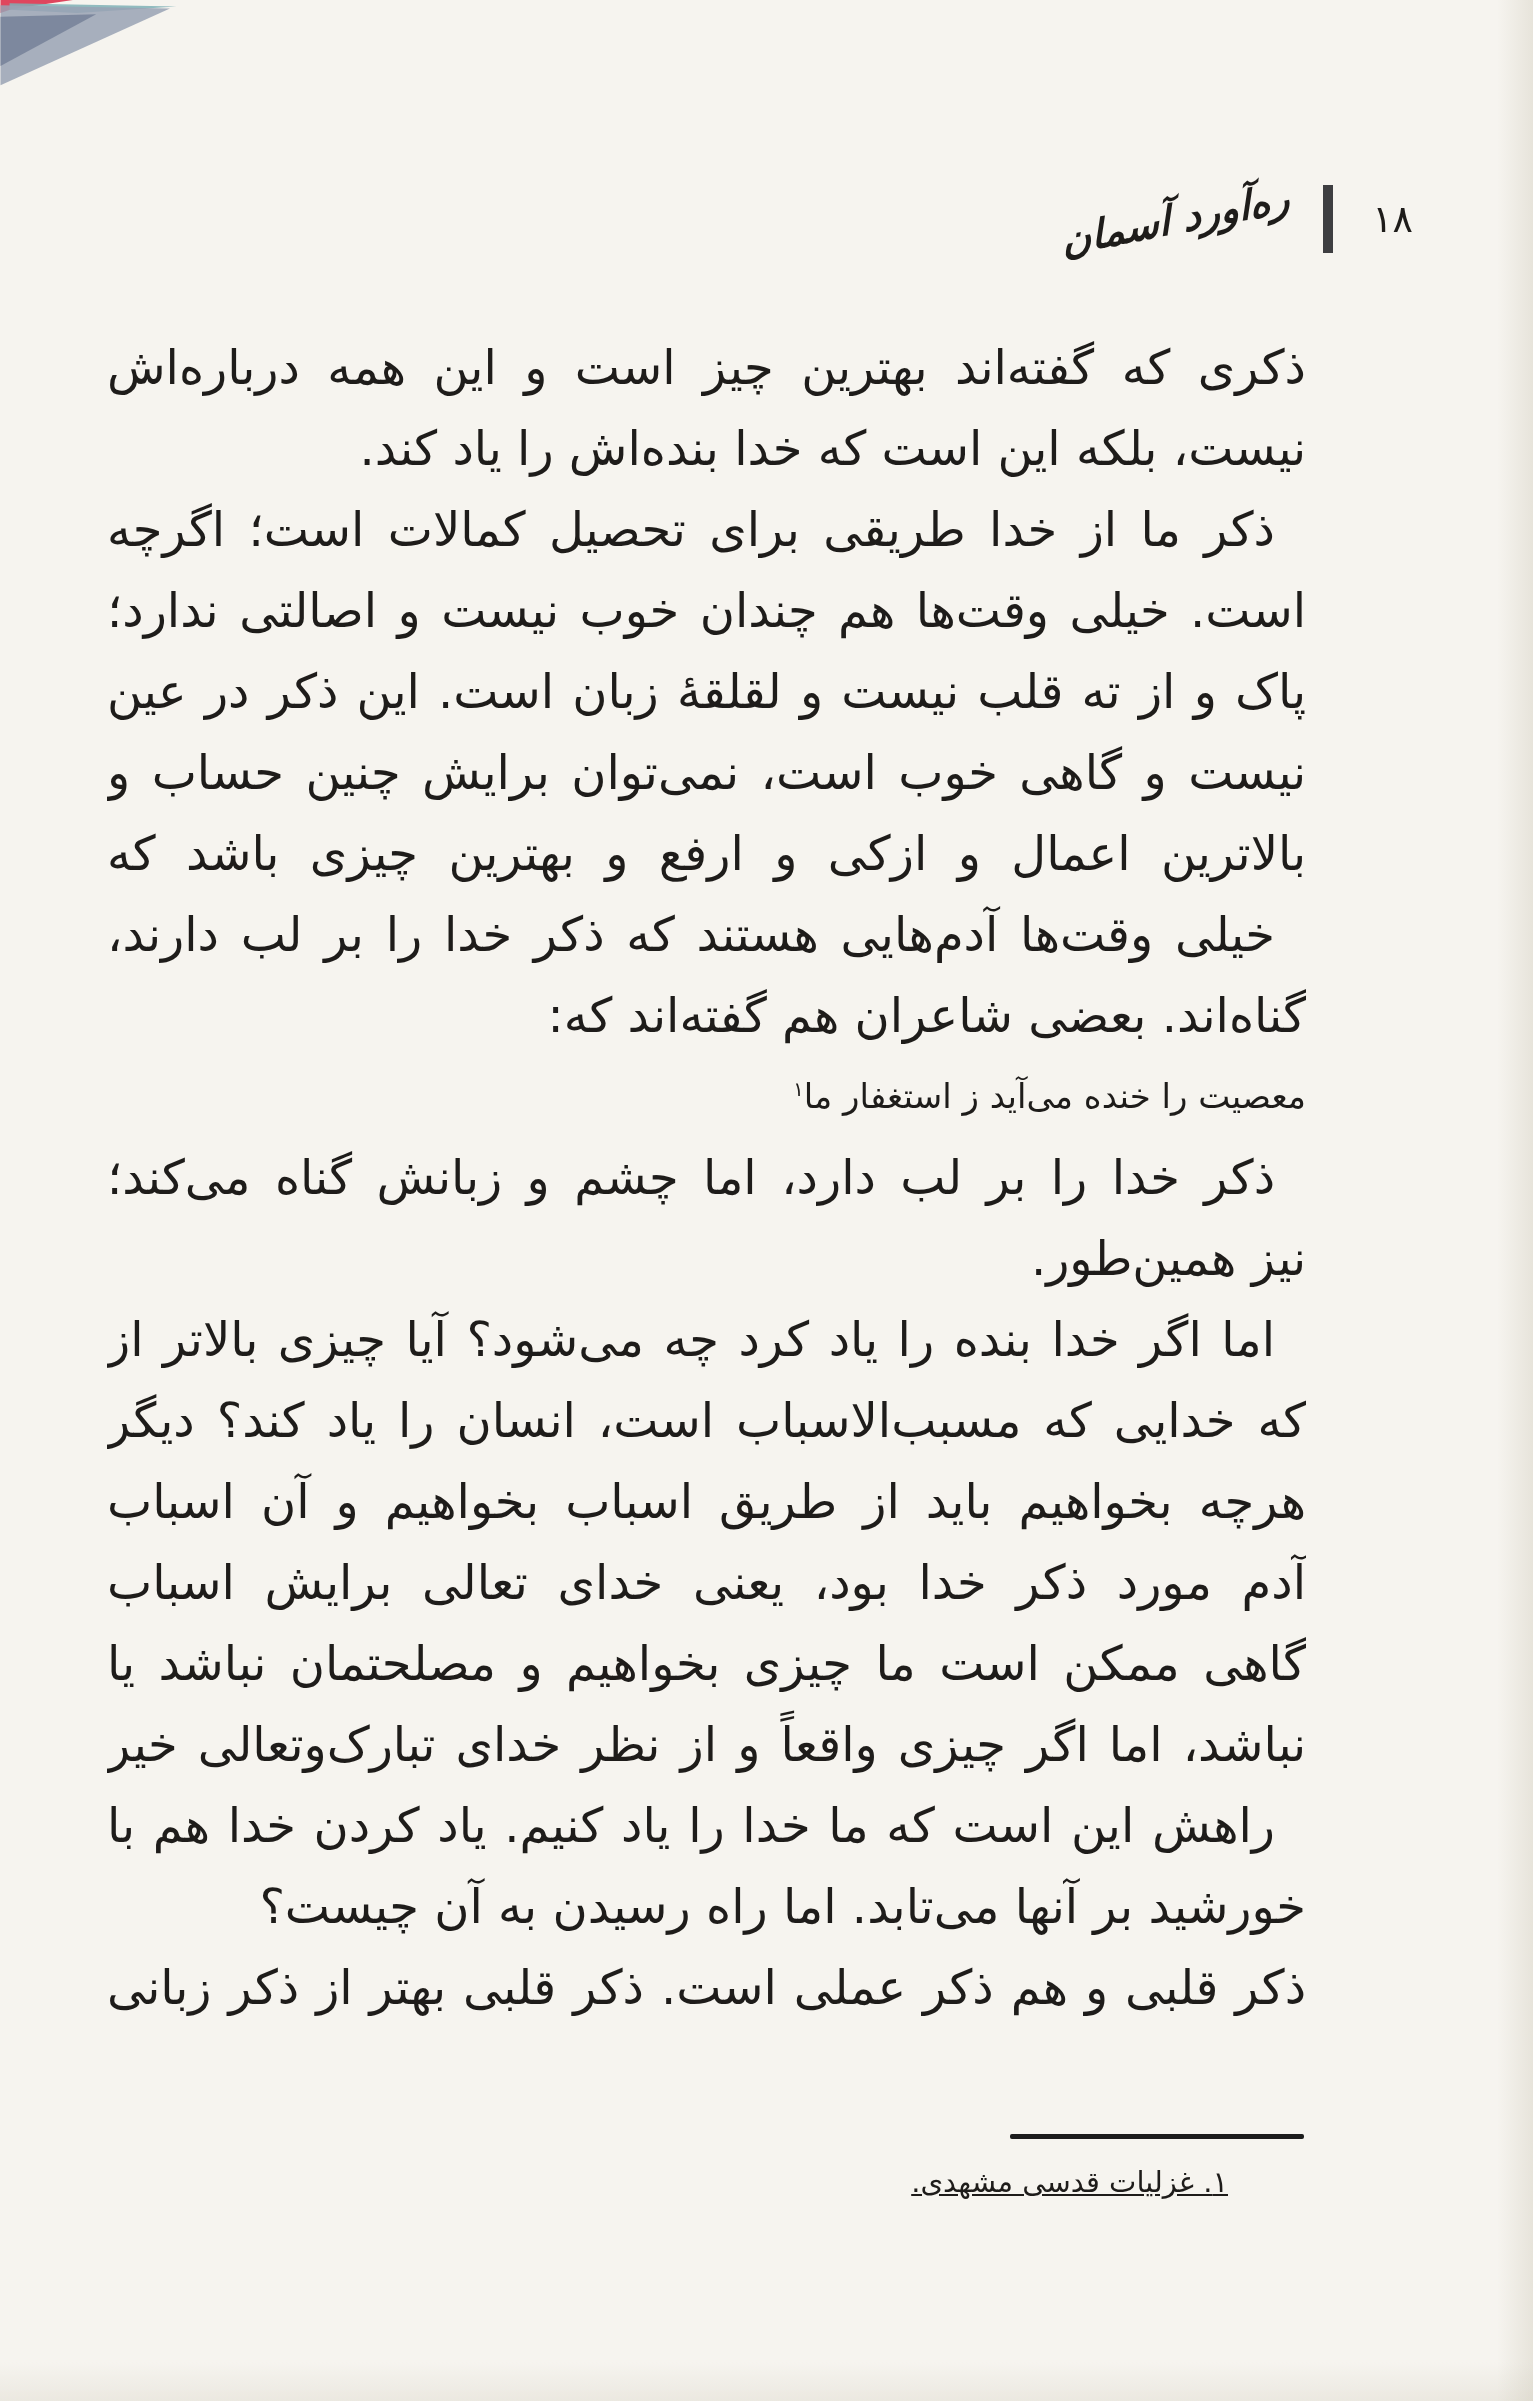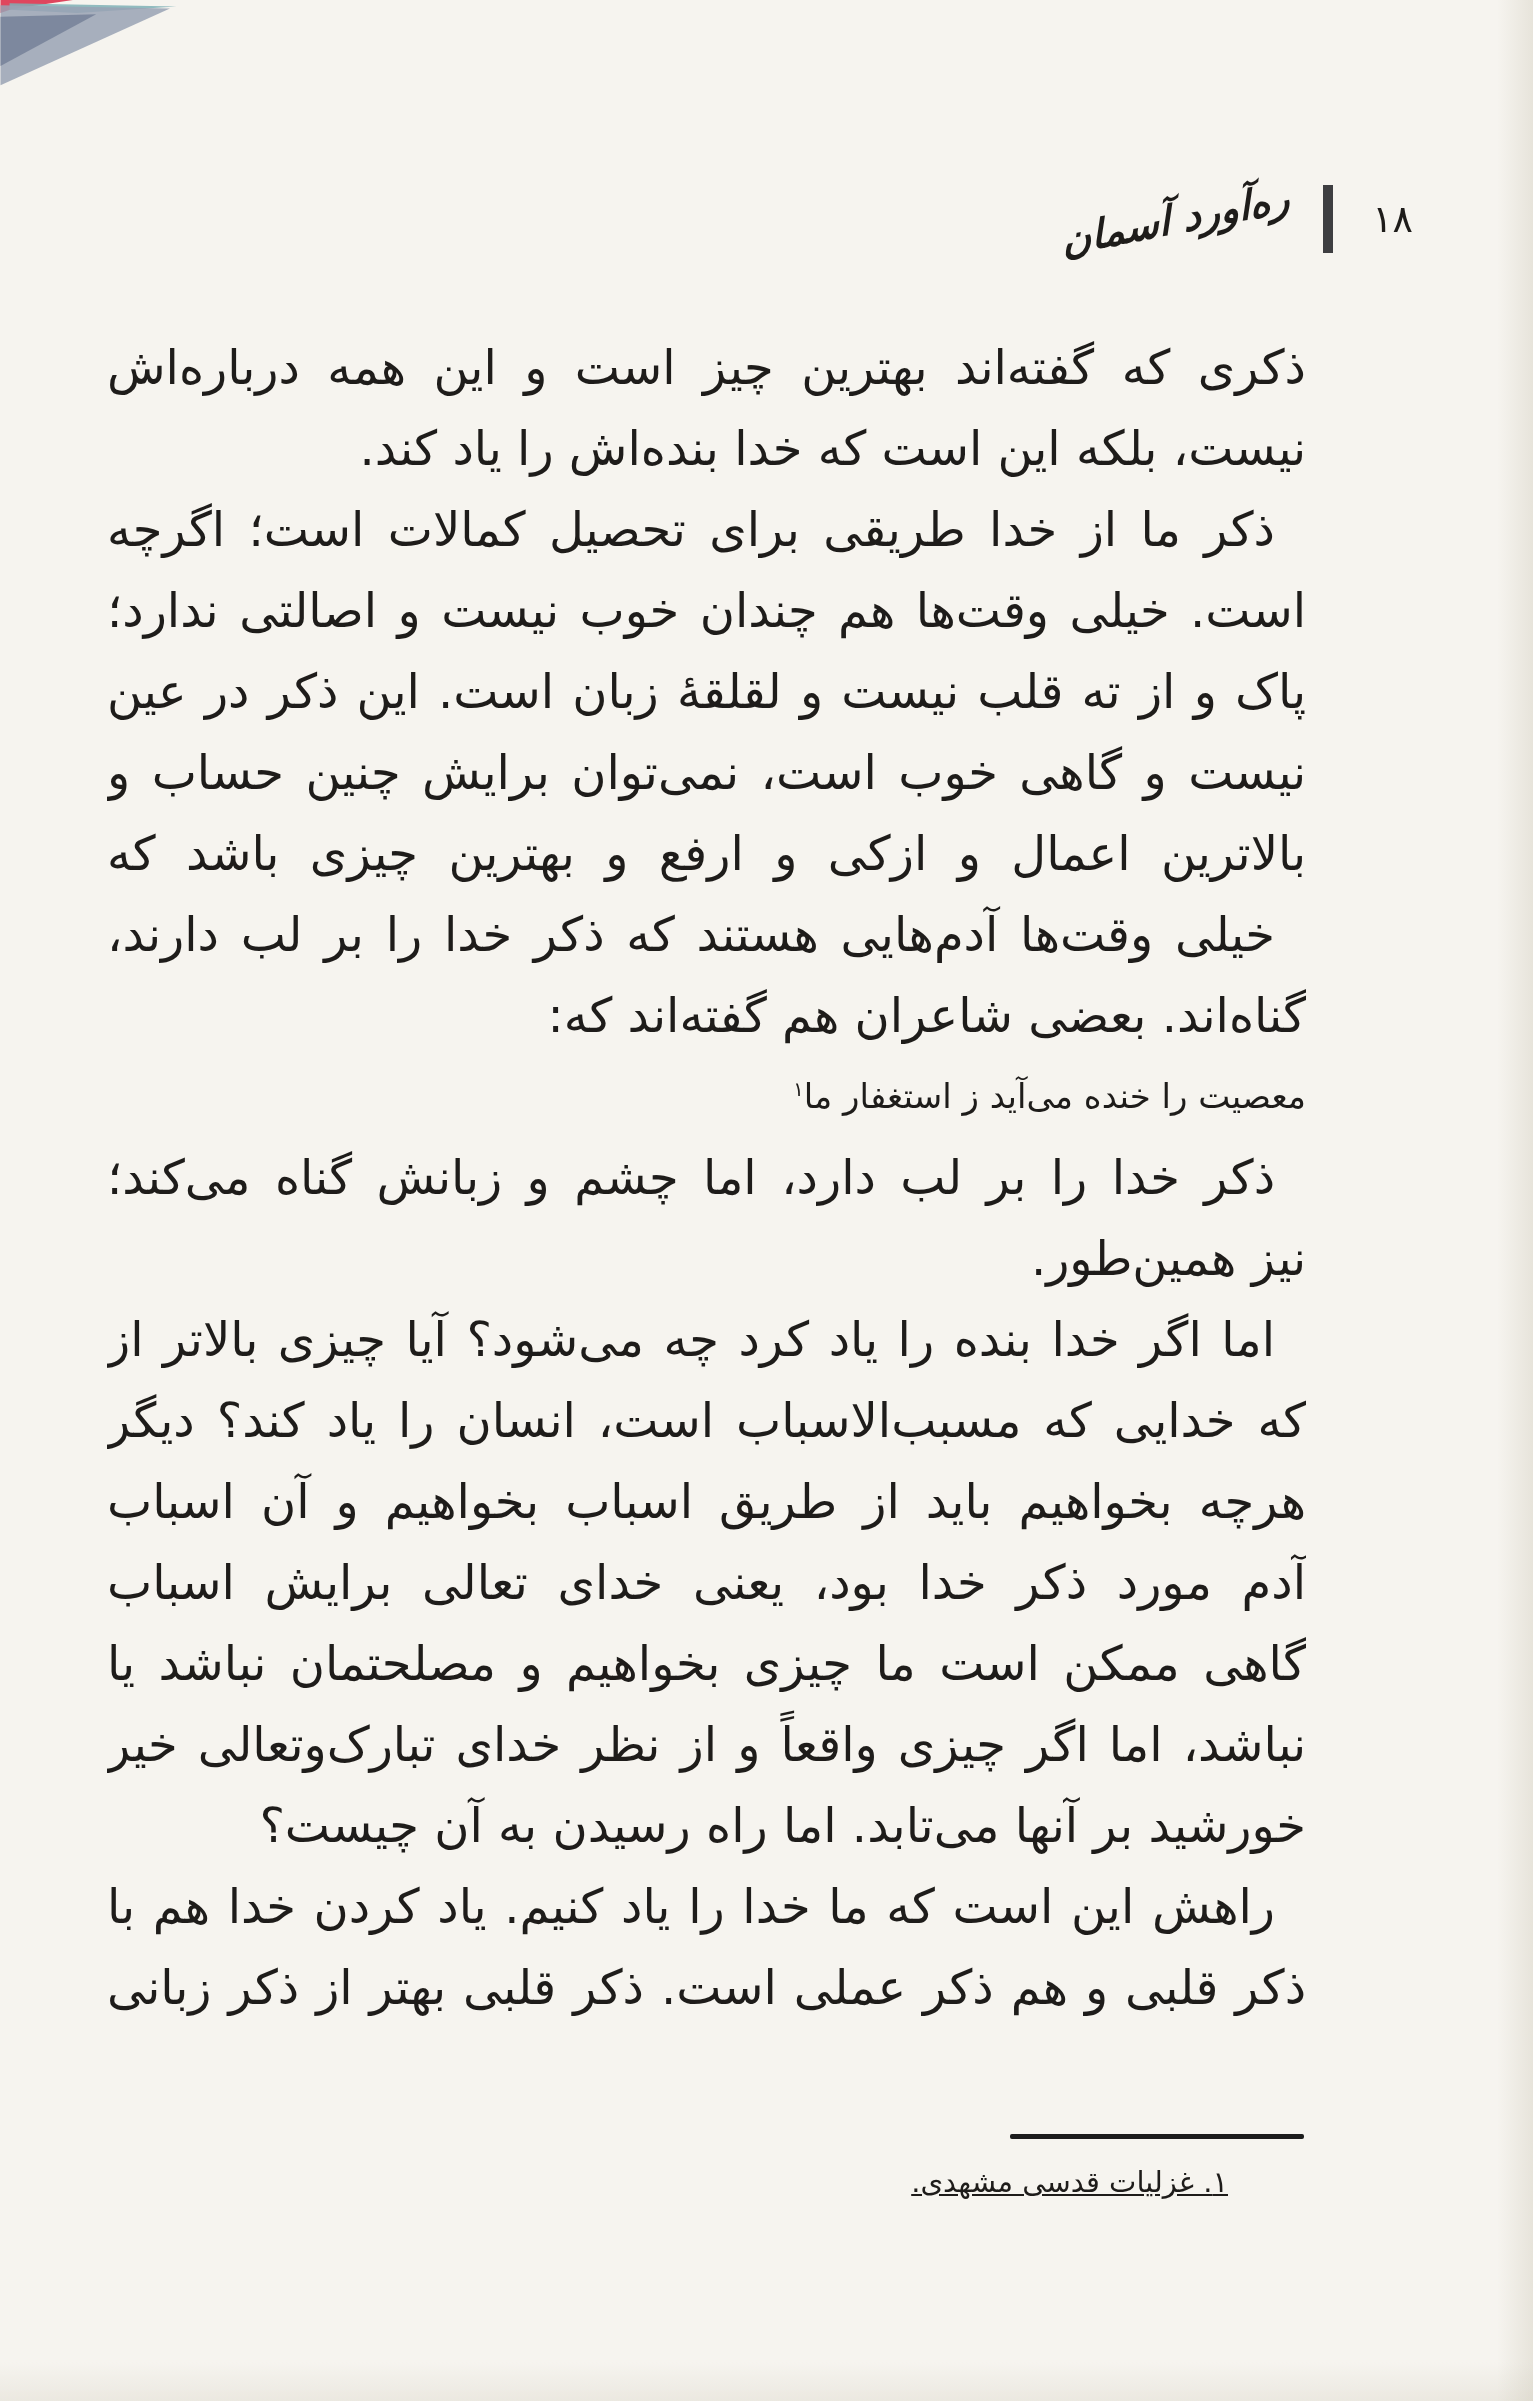--- a/index.html
+++ b/index.html
@@ -105,22 +105,22 @@
     </div>
     <div id="lines-after">
         <div class="line j ind">ذکر خدا را بر لب دارد، اما چشم و زبانش گناه می‌کند؛ اعضای دیگرش</div>
         <div class="line s">نیز همین‌طور.</div>
         <div class="line j ind">اما اگر خدا بنده را یاد کرد چه می‌شود؟ آیا چیزی بالاتر از این وجود دارد</div>
         <div class="line j">که خدایی که مسبب‌الاسباب است، انسان را یاد کند؟ دیگر چه می‌خواهیم؟</div>
         <div class="line j">هرچه بخواهیم باید از طریق اسباب بخواهیم و آن اسباب دست خداست. اگر</div>
         <div class="line j">آدم مورد ذکر خدا بود، یعنی خدای تعالی برایش اسباب فراهم می‌کند. البته</div>
         <div class="line j">گاهی ممکن است ما چیزی بخواهیم و مصلحتمان نباشد یا اسباب آن فراهم</div>
         <div class="line j">نباشد، اما اگر چیزی واقعاً و از نظر خدای تبارک‌وتعالی خیر باشد، اسباب</div>
+        <div class="line j ind">راهش این است که ما خدا را یاد کنیم. یاد کردن خدا هم با ذکر زبانی و هم</div>
         <div class="line s">خورشید بر آنها می‌تابد. اما راه رسیدن به آن چیست؟</div>
-        <div class="line j ind">راهش این است که ما خدا را یاد کنیم. یاد کردن خدا هم با ذکر زبانی و هم</div>
         <div class="line j">ذکر قلبی و هم ذکر عملی است. ذکر قلبی بهتر از ذکر زبانی است و ذکر عملی</div>
       </div>
   </div>
 
   <div class="footnote-rule"></div>
   <div class="footnote">۱. غزلیات قدسی مشهدی.</div>
 
   <div class="edge-shade-right"></div>
   <div class="edge-shade-bottom"></div>
 </div>

